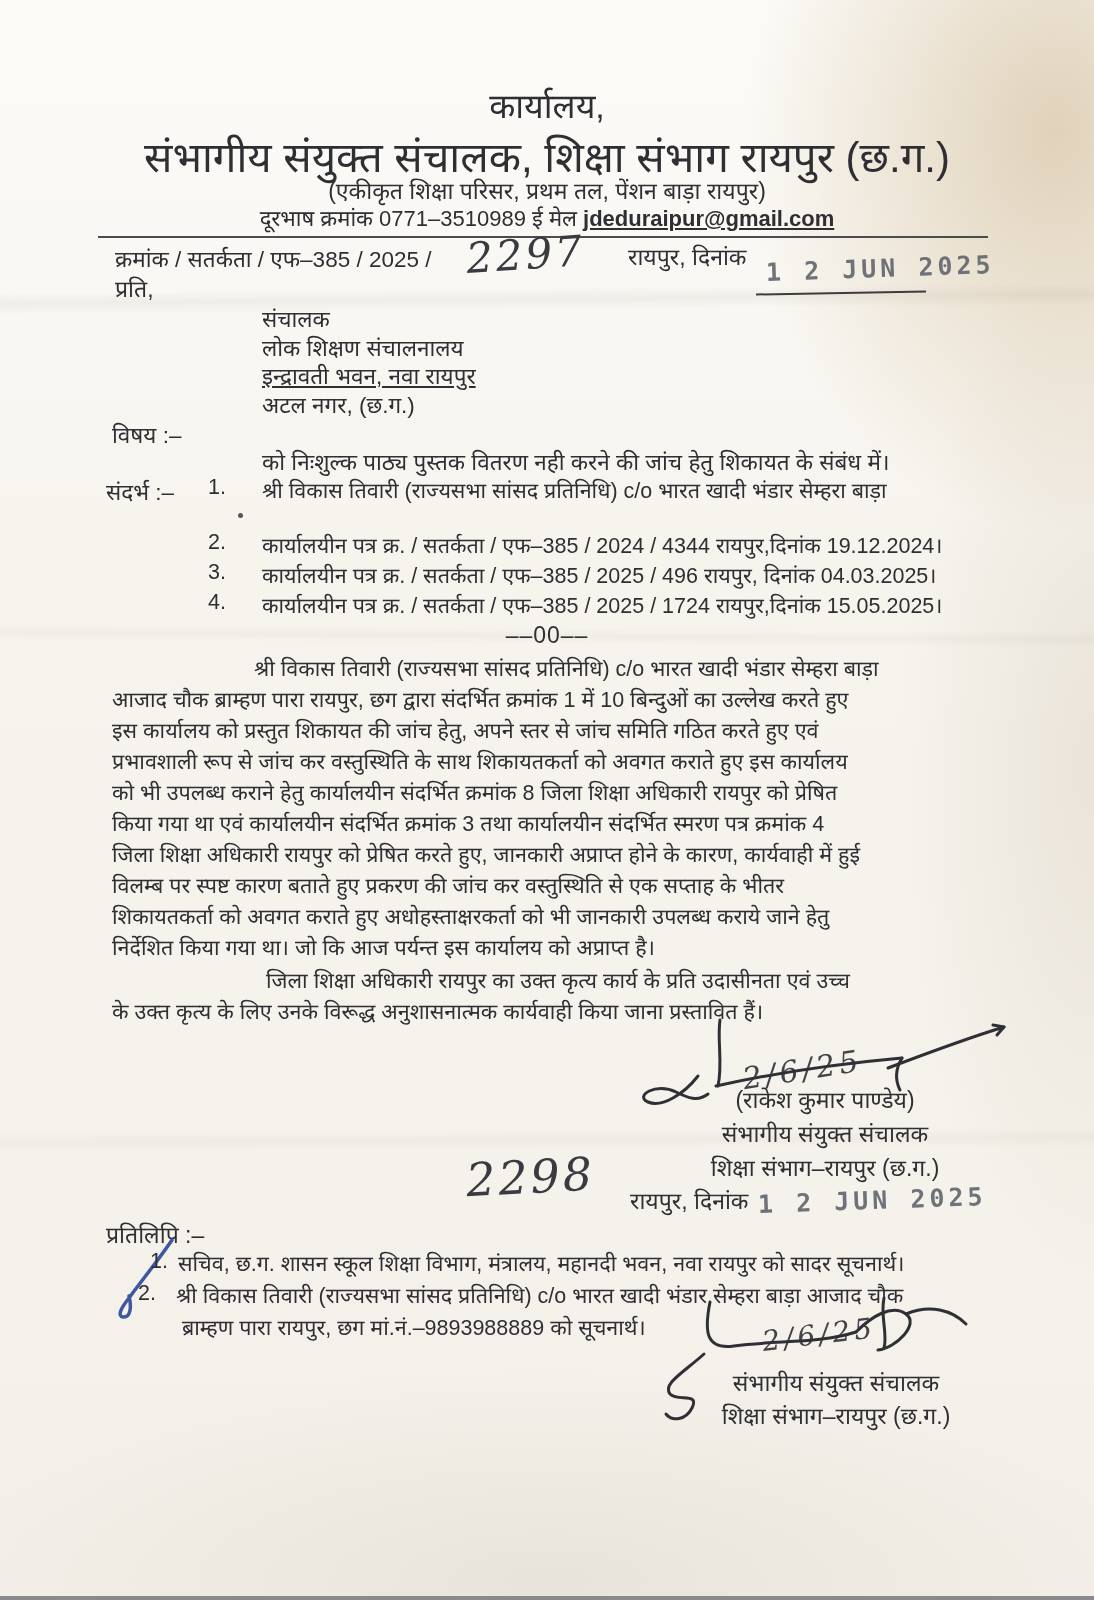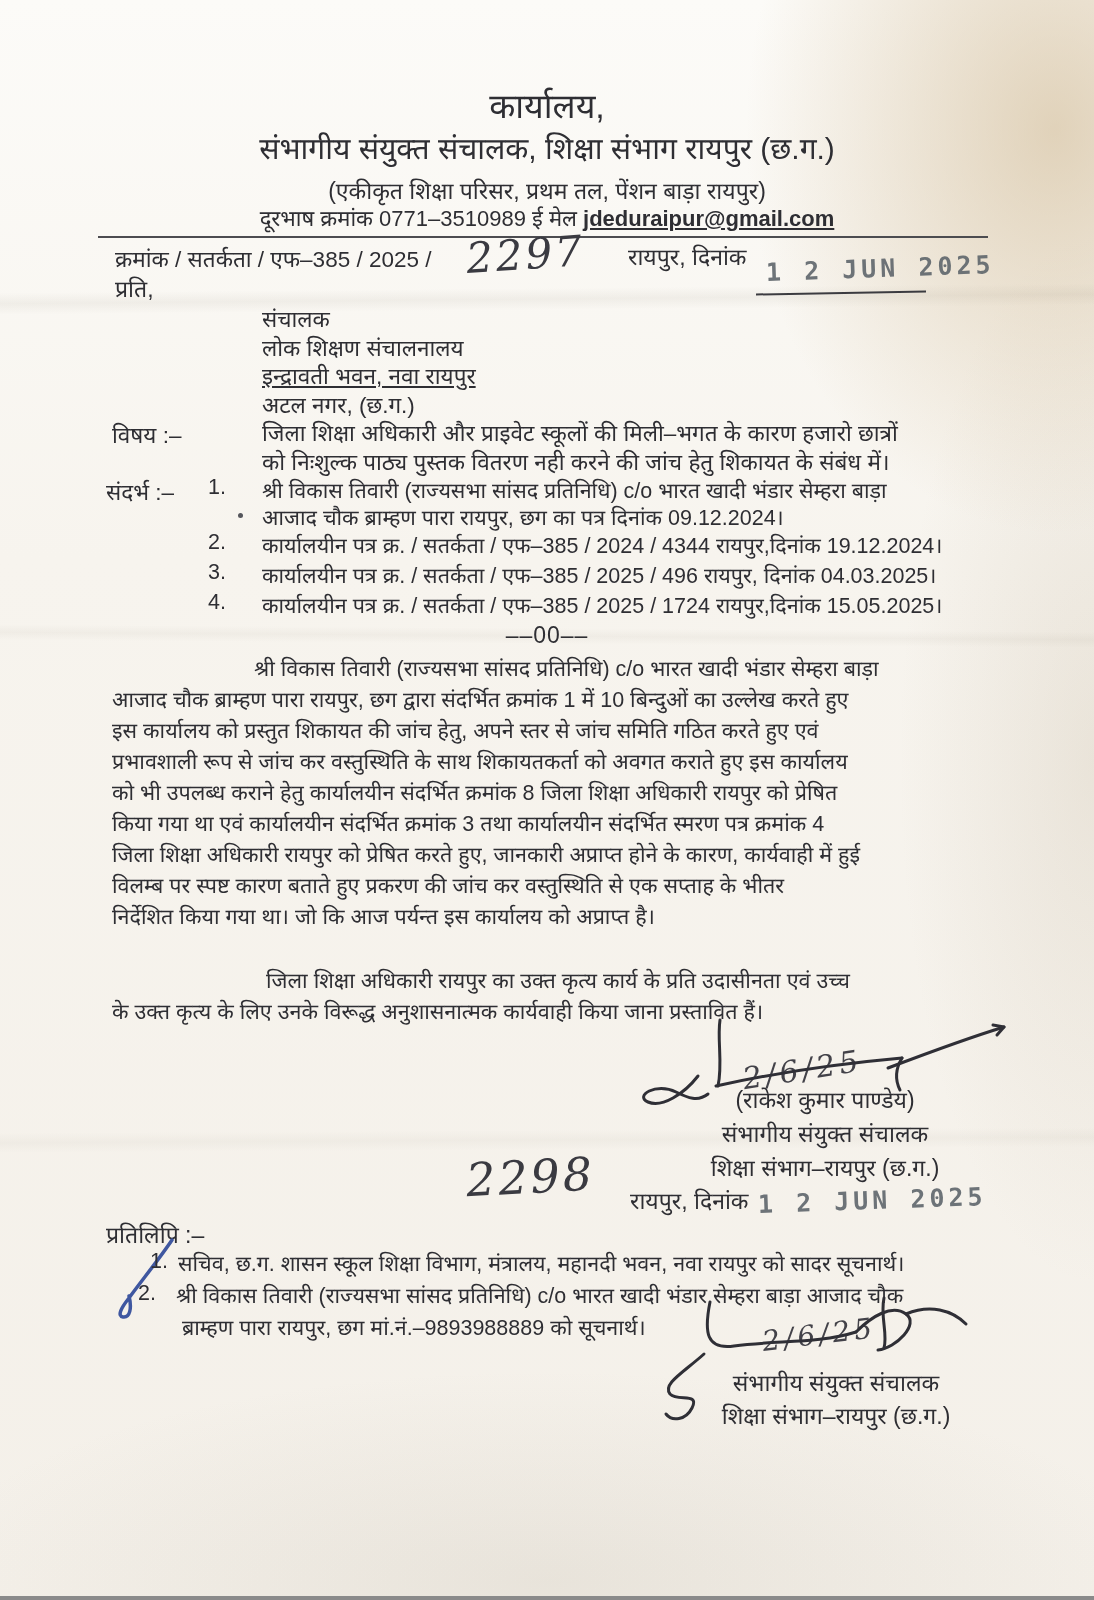--- a/index.html
+++ b/index.html
@@ -12,21 +12,21 @@
       radial-gradient(ellipse 900px 300px at 50% 1580px, rgba(160,150,130,.14), rgba(160,150,130,0) 70%),
       linear-gradient(180deg,#fcfbf8 0%,#f7f4ee 35%,#f4f0e9 100%);
   }
   .crease{position:absolute;left:0;width:100%;pointer-events:none;}
   .c1{top:288px;height:22px;background:linear-gradient(180deg,transparent,rgba(125,115,95,.08),transparent);transform:rotate(-.5deg);}
   .c2{top:628px;height:16px;background:linear-gradient(180deg,transparent,rgba(125,115,95,.06),transparent);transform:rotate(.4deg);}
   .c3{top:1130px;height:20px;background:linear-gradient(180deg,transparent,rgba(125,115,95,.05),transparent);transform:rotate(-.3deg);}
   .t{position:absolute;white-space:nowrap;}
   .center{text-align:center;}
   .h-office{top:82px;left:0;width:1094px;font-size:34px;}
-  .h-title{top:127px;left:0;width:1094px;font-size:30px;}
+  .h-title{top:127px;left:0;width:1094px;font-size:42px;}
   .h-addr{top:174px;left:0;width:1094px;font-size:23px;}
   .h-contact{top:202px;left:0;width:1094px;font-size:22px;}
   .h-contact .email{text-decoration:underline;margin-left:6px;font-weight:bold;}
   .rule{position:absolute;top:236px;left:98px;width:890px;height:2px;background:#4c4c50;}
   .ref-label{top:243px;left:115px;font-size:22.5px;}
   .hand{font-family:"DejaVu Serif","Liberation Serif",serif;font-style:italic;color:#3a3a41;}
   .hw1{top:230px;left:466px;font-size:42px;letter-spacing:3px;transform:rotate(-4deg);}
   .hw2{top:1150px;left:466px;font-size:46px;letter-spacing:3px;transform:rotate(-3deg);}
   .pd1{top:240px;left:628px;font-size:23px;}
   .pd2{top:1184px;left:630px;font-size:23px;}
@@ -91,46 +91,45 @@
   <div class="stamp st1">1 2 JUN 2025</div>
   <div class="stamp-line"></div>
 
   <div class="t prati">प्रति,</div>
   <div class="t addr addr0">संचालक</div>
   <div class="t addr addr1">लोक शिक्षण संचालनालय</div>
   <div class="t addr addr2">इन्द्रावती भवन, नवा रायपुर</div>
   <div class="t addr addr3">अटल नगर, (छ.ग.)</div>
 
   <div class="t subj-label">विषय :–</div>
-  <div class="t subj subj0">जिला शिक्षा अधिकारी और प्राइवेट स्कूलों की मिली–भगत के कारण हजारो छात्रों</div>
   <div class="t subj subj1">को निःशुल्क पाठ्य पुस्तक वितरण नही करने की जांच हेतु शिकायत के संबंध में।</div>
 
   <div class="t refs-label">संदर्भ :–</div>
   <div class="t refno r1a">1.</div>
   <div class="t reftext r1a">श्री विकास तिवारी (राज्यसभा सांसद प्रतिनिधि) c/o भारत खादी भंडार सेम्हरा बाड़ा</div>
   <div class="bullet"></div>
-  <div class="t reftext r1b">आजाद चौक ब्राम्हण पारा रायपुर, छग का पत्र दिनांक 09.12.2024।</div>
   <div class="t refno r2">2.</div>
   <div class="t reftext r2">कार्यालयीन पत्र क्र. / सतर्कता / एफ–385 / 2024 / 4344 रायपुर,दिनांक 19.12.2024।</div>
   <div class="t refno r3">3.</div>
   <div class="t reftext r3">कार्यालयीन पत्र क्र. / सतर्कता / एफ–385 / 2025 / 496 रायपुर, दिनांक 04.03.2025।</div>
   <div class="t refno r4">4.</div>
   <div class="t reftext r4">कार्यालयीन पत्र क्र. / सतर्कता / एफ–385 / 2025 / 1724 रायपुर,दिनांक 15.05.2025।</div>
 
   <div class="t center divider">––00––</div>
 
   <div class="para para1">
     <div class="indent1">श्री विकास तिवारी (राज्यसभा सांसद प्रतिनिधि) c/o भारत खादी भंडार सेम्हरा बाड़ा</div>
     <div>आजाद चौक ब्राम्हण पारा रायपुर, छग द्वारा संदर्भित क्रमांक 1 में 10 बिन्दुओं का उल्लेख करते हुए</div>
     <div>इस कार्यालय को प्रस्तुत शिकायत की जांच हेतु, अपने स्तर से जांच समिति गठित करते हुए एवं</div>
     <div>प्रभावशाली रूप से जांच कर वस्तुस्थिति के साथ शिकायतकर्ता को अवगत कराते हुए इस कार्यालय</div>
     <div>को भी उपलब्ध कराने हेतु कार्यालयीन संदर्भित क्रमांक 8 जिला शिक्षा अधिकारी रायपुर को प्रेषित</div>
     <div>किया गया था एवं कार्यालयीन संदर्भित क्रमांक 3 तथा कार्यालयीन संदर्भित स्मरण पत्र क्रमांक 4</div>
     <div>जिला शिक्षा अधिकारी रायपुर को प्रेषित करते हुए, जानकारी अप्राप्त होने के कारण, कार्यवाही में हुई</div>
     <div>विलम्ब पर स्पष्ट कारण बताते हुए प्रकरण की जांच कर वस्तुस्थिति से एक सप्ताह के भीतर</div>
+    <div>शिकायतकर्ता को अवगत कराते हुए अधोहस्ताक्षरकर्ता को भी जानकारी उपलब्ध कराये जाने हेतु</div>
     <div>निर्देशित किया गया था। जो कि आज पर्यन्त इस कार्यालय को अप्राप्त है।</div>
   </div>
 
   <div class="para para2">
     <div class="indent2">जिला शिक्षा अधिकारी रायपुर का उक्त कृत्य कार्य के प्रति उदासीनता एवं उच्च</div>
     <div>के उक्त कृत्य के लिए उनके विरूद्ध अनुशासनात्मक कार्यवाही किया जाना प्रस्तावित हैं।</div>
   </div>
 
   <svg class="svgabs" style="left:620px;top:1012px;" width="400" height="96" viewBox="0 0 400 96">
     <g fill="none" stroke="#2f2f36" stroke-width="3" stroke-linecap="round">

